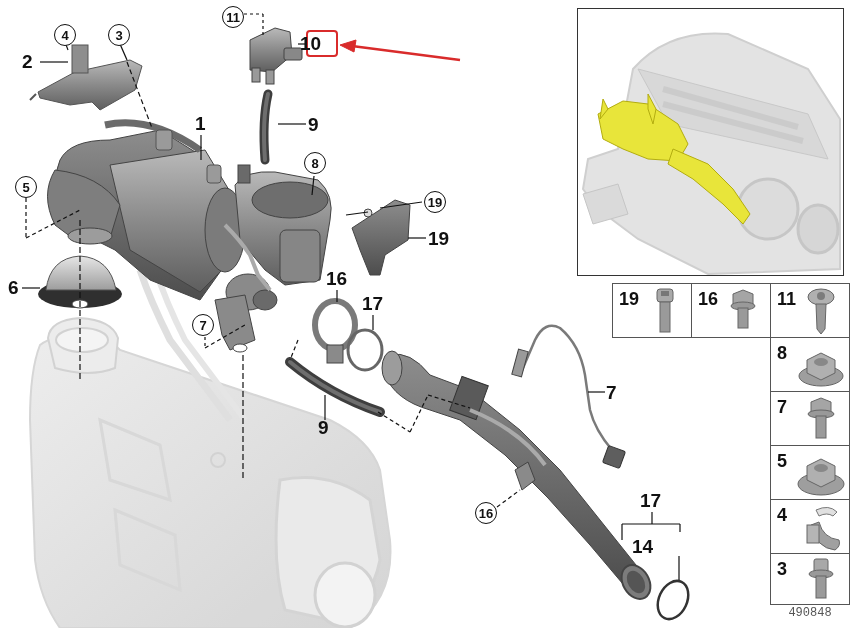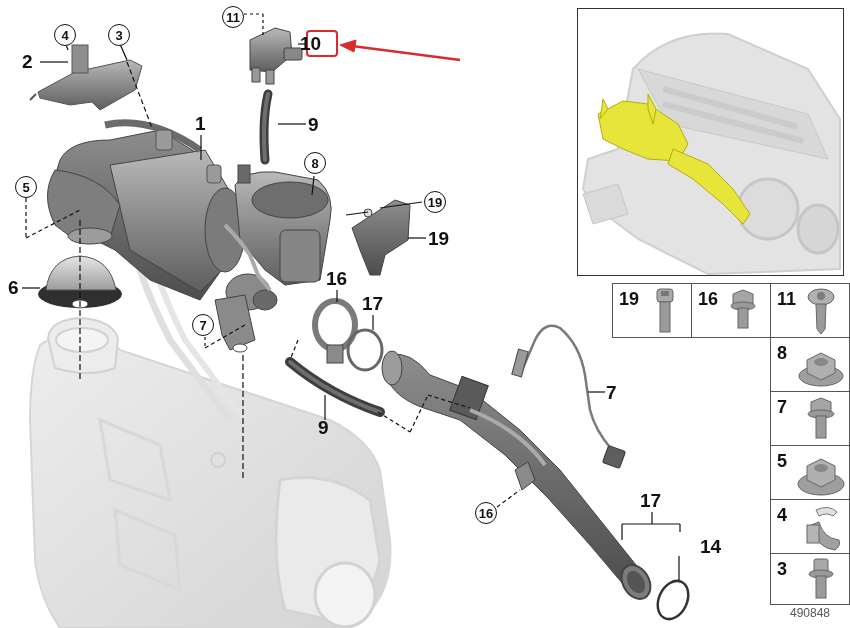--- a/index.html
+++ b/index.html
@@ -5,21 +5,21 @@
   html,body{margin:0;padding:0;background:#ffffff;}
   body{width:850px;height:628px;position:relative;overflow:hidden;font-family:"Liberation Sans",sans-serif;}
   .canvas{position:absolute;left:0;top:0;width:850px;height:628px;}
   svg{display:block}
   .lbl{position:absolute;font-family:"Liberation Sans",sans-serif;font-weight:bold;color:#111;font-size:19px;line-height:1;white-space:nowrap;}
   .circ{position:absolute;width:22px;height:22px;border:1.6px solid #111;border-radius:50%;background:#fff;font-family:"Liberation Sans",sans-serif;font-weight:bold;font-size:13px;color:#111;display:flex;align-items:center;justify-content:center;box-sizing:border-box;}
   .highlight{position:absolute;border:2px solid #d92b2b;border-radius:4px;box-sizing:border-box;}
   .inset{position:absolute;left:577px;top:8px;width:267px;height:268px;border:1.5px solid #333;box-sizing:border-box;background:#fff;overflow:hidden;}
   .grid-cell{position:absolute;border:1px solid #555;box-sizing:border-box;background:#fff;}
   .grid-cell .num{position:absolute;left:6px;top:5px;font-family:"Liberation Sans",sans-serif;font-weight:bold;font-size:18px;color:#111;}
-  .refno{position:absolute;left:771px;top:606px;width:78px;text-align:center;font-family:Liberation Sans, sans-serif;font-size:12px;color:#555;}
+  .refno{position:absolute;left:771px;top:606px;width:78px;text-align:center;font-family:Liberation Mono, monospace;font-size:12px;color:#555;}
 </style>
 </head>
 <body>
 
 <div class="canvas">
 
   <svg width="850" height="628" viewBox="0 0 850 628" style="position:absolute;left:0;top:0">
     <defs>
       <linearGradient id="gMetal" x1="0" y1="0" x2="0" y2="1">
         <stop offset="0" stop-color="#b9b9b9"></stop>
@@ -191,21 +191,21 @@
   <div class="lbl" style="left:428px;top:229px">19</div>
   <div class="circ" style="left:15px;top:176px">5</div>
   <div class="lbl" style="left:8px;top:278px">6</div>
   <div class="lbl" style="left:326px;top:269px">16</div>
   <div class="lbl" style="left:362px;top:294px">17</div>
   <div class="circ" style="left:192px;top:314px">7</div>
   <div class="lbl" style="left:318px;top:418px">9</div>
   <div class="lbl" style="left:606px;top:383px">7</div>
   <div class="circ" style="left:475px;top:502px">16</div>
   <div class="lbl" style="left:640px;top:491px">17</div>
-  <div class="lbl" style="left:700px;top:537px">14</div>
+  <div class="lbl" style="left:632px;top:537px">14</div>
 
   <div class="inset">
     <svg width="267" height="268" viewBox="0 0 267 268">
       <path d="M55 60 Q90 20 150 25 L230 60 L262 110 L262 260 L130 265 L60 230 L20 200 L5 180 L10 150 L40 140 Z" fill="#e3e3e3" stroke="#cfcfcf" stroke-width="2"></path>
       <path d="M60 60 L230 105 L250 150 L90 115 Z" fill="#d8d8d8" stroke="#c8c8c8"></path>
       <path d="M85 80 L220 118" stroke="#cbcbcb" stroke-width="6"></path>
       <path d="M85 95 L225 132" stroke="#cbcbcb" stroke-width="6"></path>
       <ellipse cx="190" cy="200" rx="30" ry="30" fill="#dcdcdc" stroke="#c6c6c6" stroke-width="3"></ellipse>
       <ellipse cx="240" cy="220" rx="20" ry="24" fill="#d6d6d6" stroke="#c6c6c6" stroke-width="3"></ellipse>
       <path d="M5 185 L40 175 L50 205 L15 215 Z" fill="#dadada" stroke="#c6c6c6"></path>

